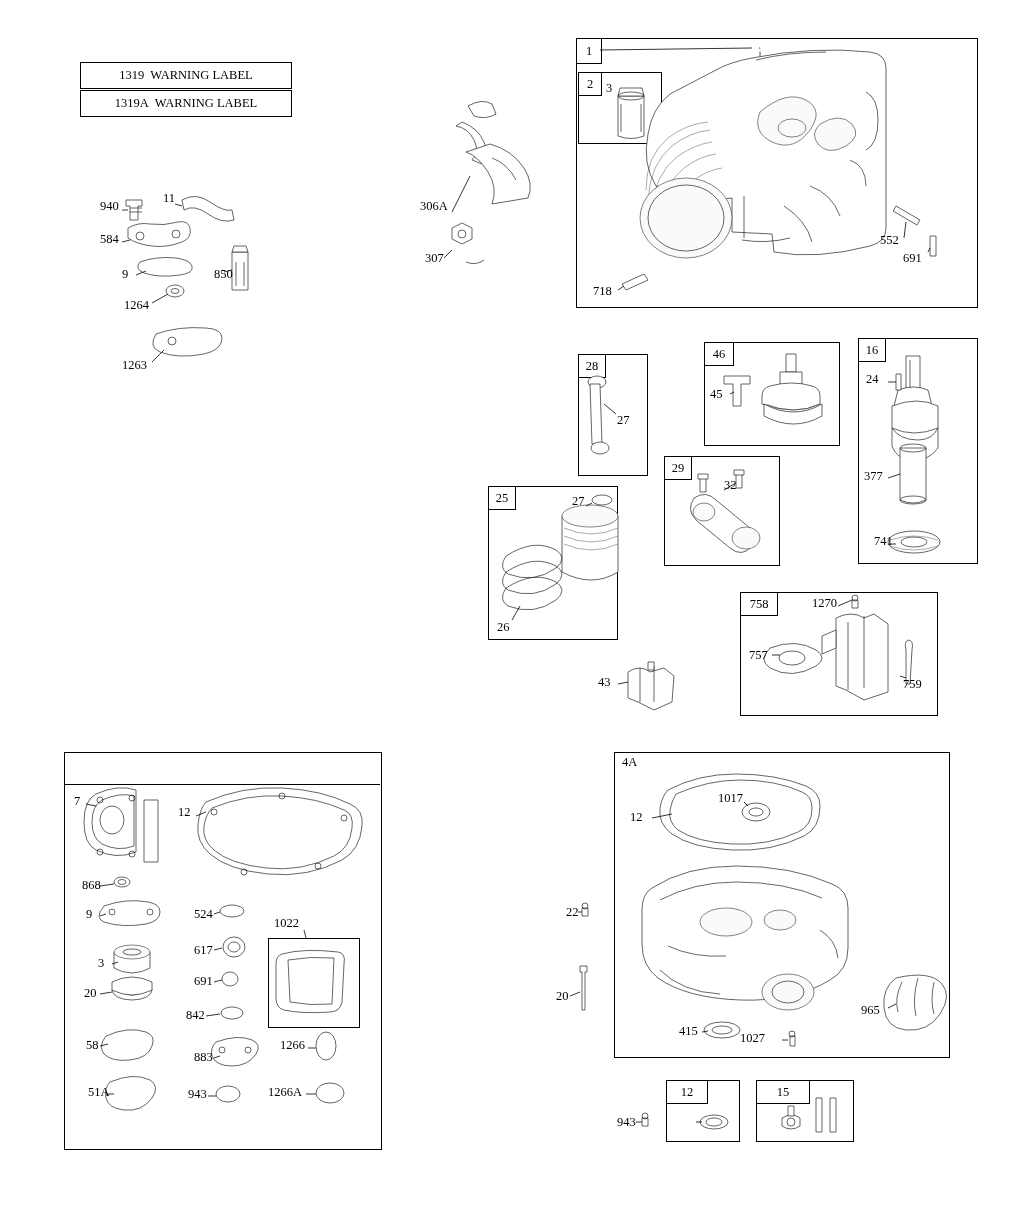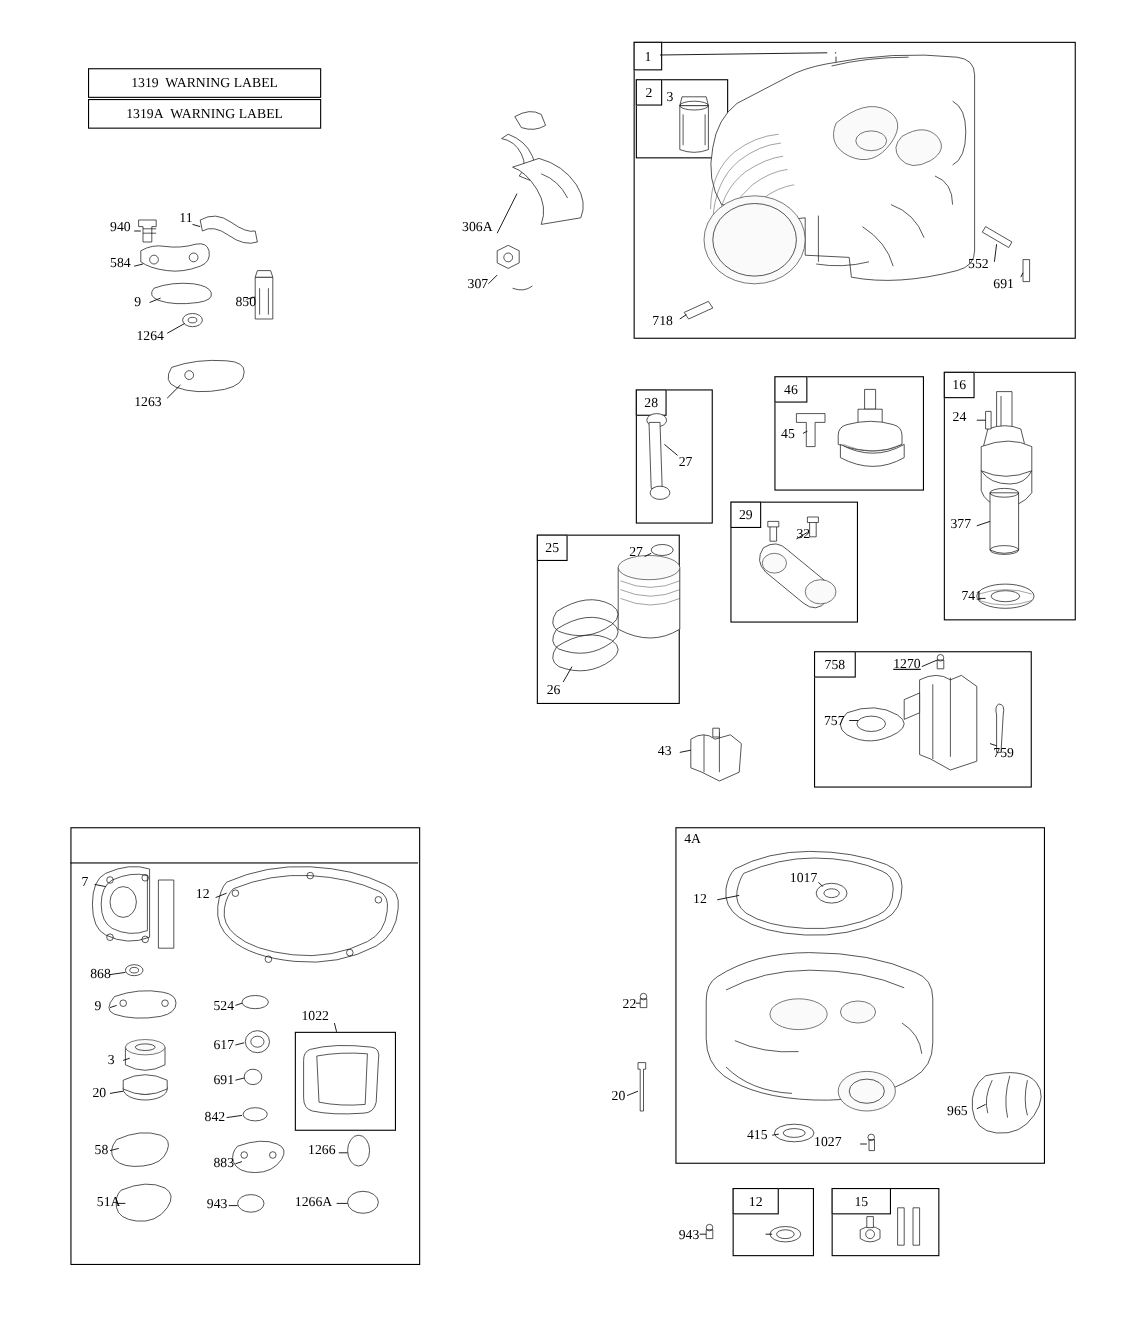--- a/index.html
+++ b/index.html
@@ -437,21 +437,21 @@
   <div class="lbl" style="left:880px;top:234px;">552</div>
   <div class="lbl" style="left:903px;top:252px;">691</div>
   <div class="lbl" style="left:617px;top:414px;">27</div>
   <div class="lbl" style="left:710px;top:388px;">45</div>
   <div class="lbl" style="left:866px;top:373px;">24</div>
   <div class="lbl" style="left:864px;top:470px;font-family:Liberation Serif, serif;">377</div>
   <div class="lbl" style="left:874px;top:535px;">741</div>
   <div class="lbl" style="left:572px;top:495px;">27</div>
   <div class="lbl" style="left:497px;top:621px;">26</div>
   <div class="lbl" style="left:724px;top:479px;">32</div>
-  <div class="lbl" style="left:812px;top:597px;text-decoration:underline;">1270</div>
+  <div class="lbl" style="left:812px;top:597px;">1270</div>
   <div class="lbl" style="left:749px;top:649px;">757</div>
   <div class="lbl" style="left:903px;top:678px;">759</div>
   <div class="lbl" style="left:598px;top:676px;">43</div>
   <div class="lbl" style="left:622px;top:756px;">4A</div>
   <div class="lbl" style="left:718px;top:792px;">1017</div>
   <div class="lbl" style="left:630px;top:811px;">12</div>
   <div class="lbl" style="left:566px;top:906px;">22</div>
   <div class="lbl" style="left:556px;top:990px;">20</div>
   <div class="lbl" style="left:679px;top:1025px;">415</div>
   <div class="lbl" style="left:740px;top:1032px;">1027</div>

